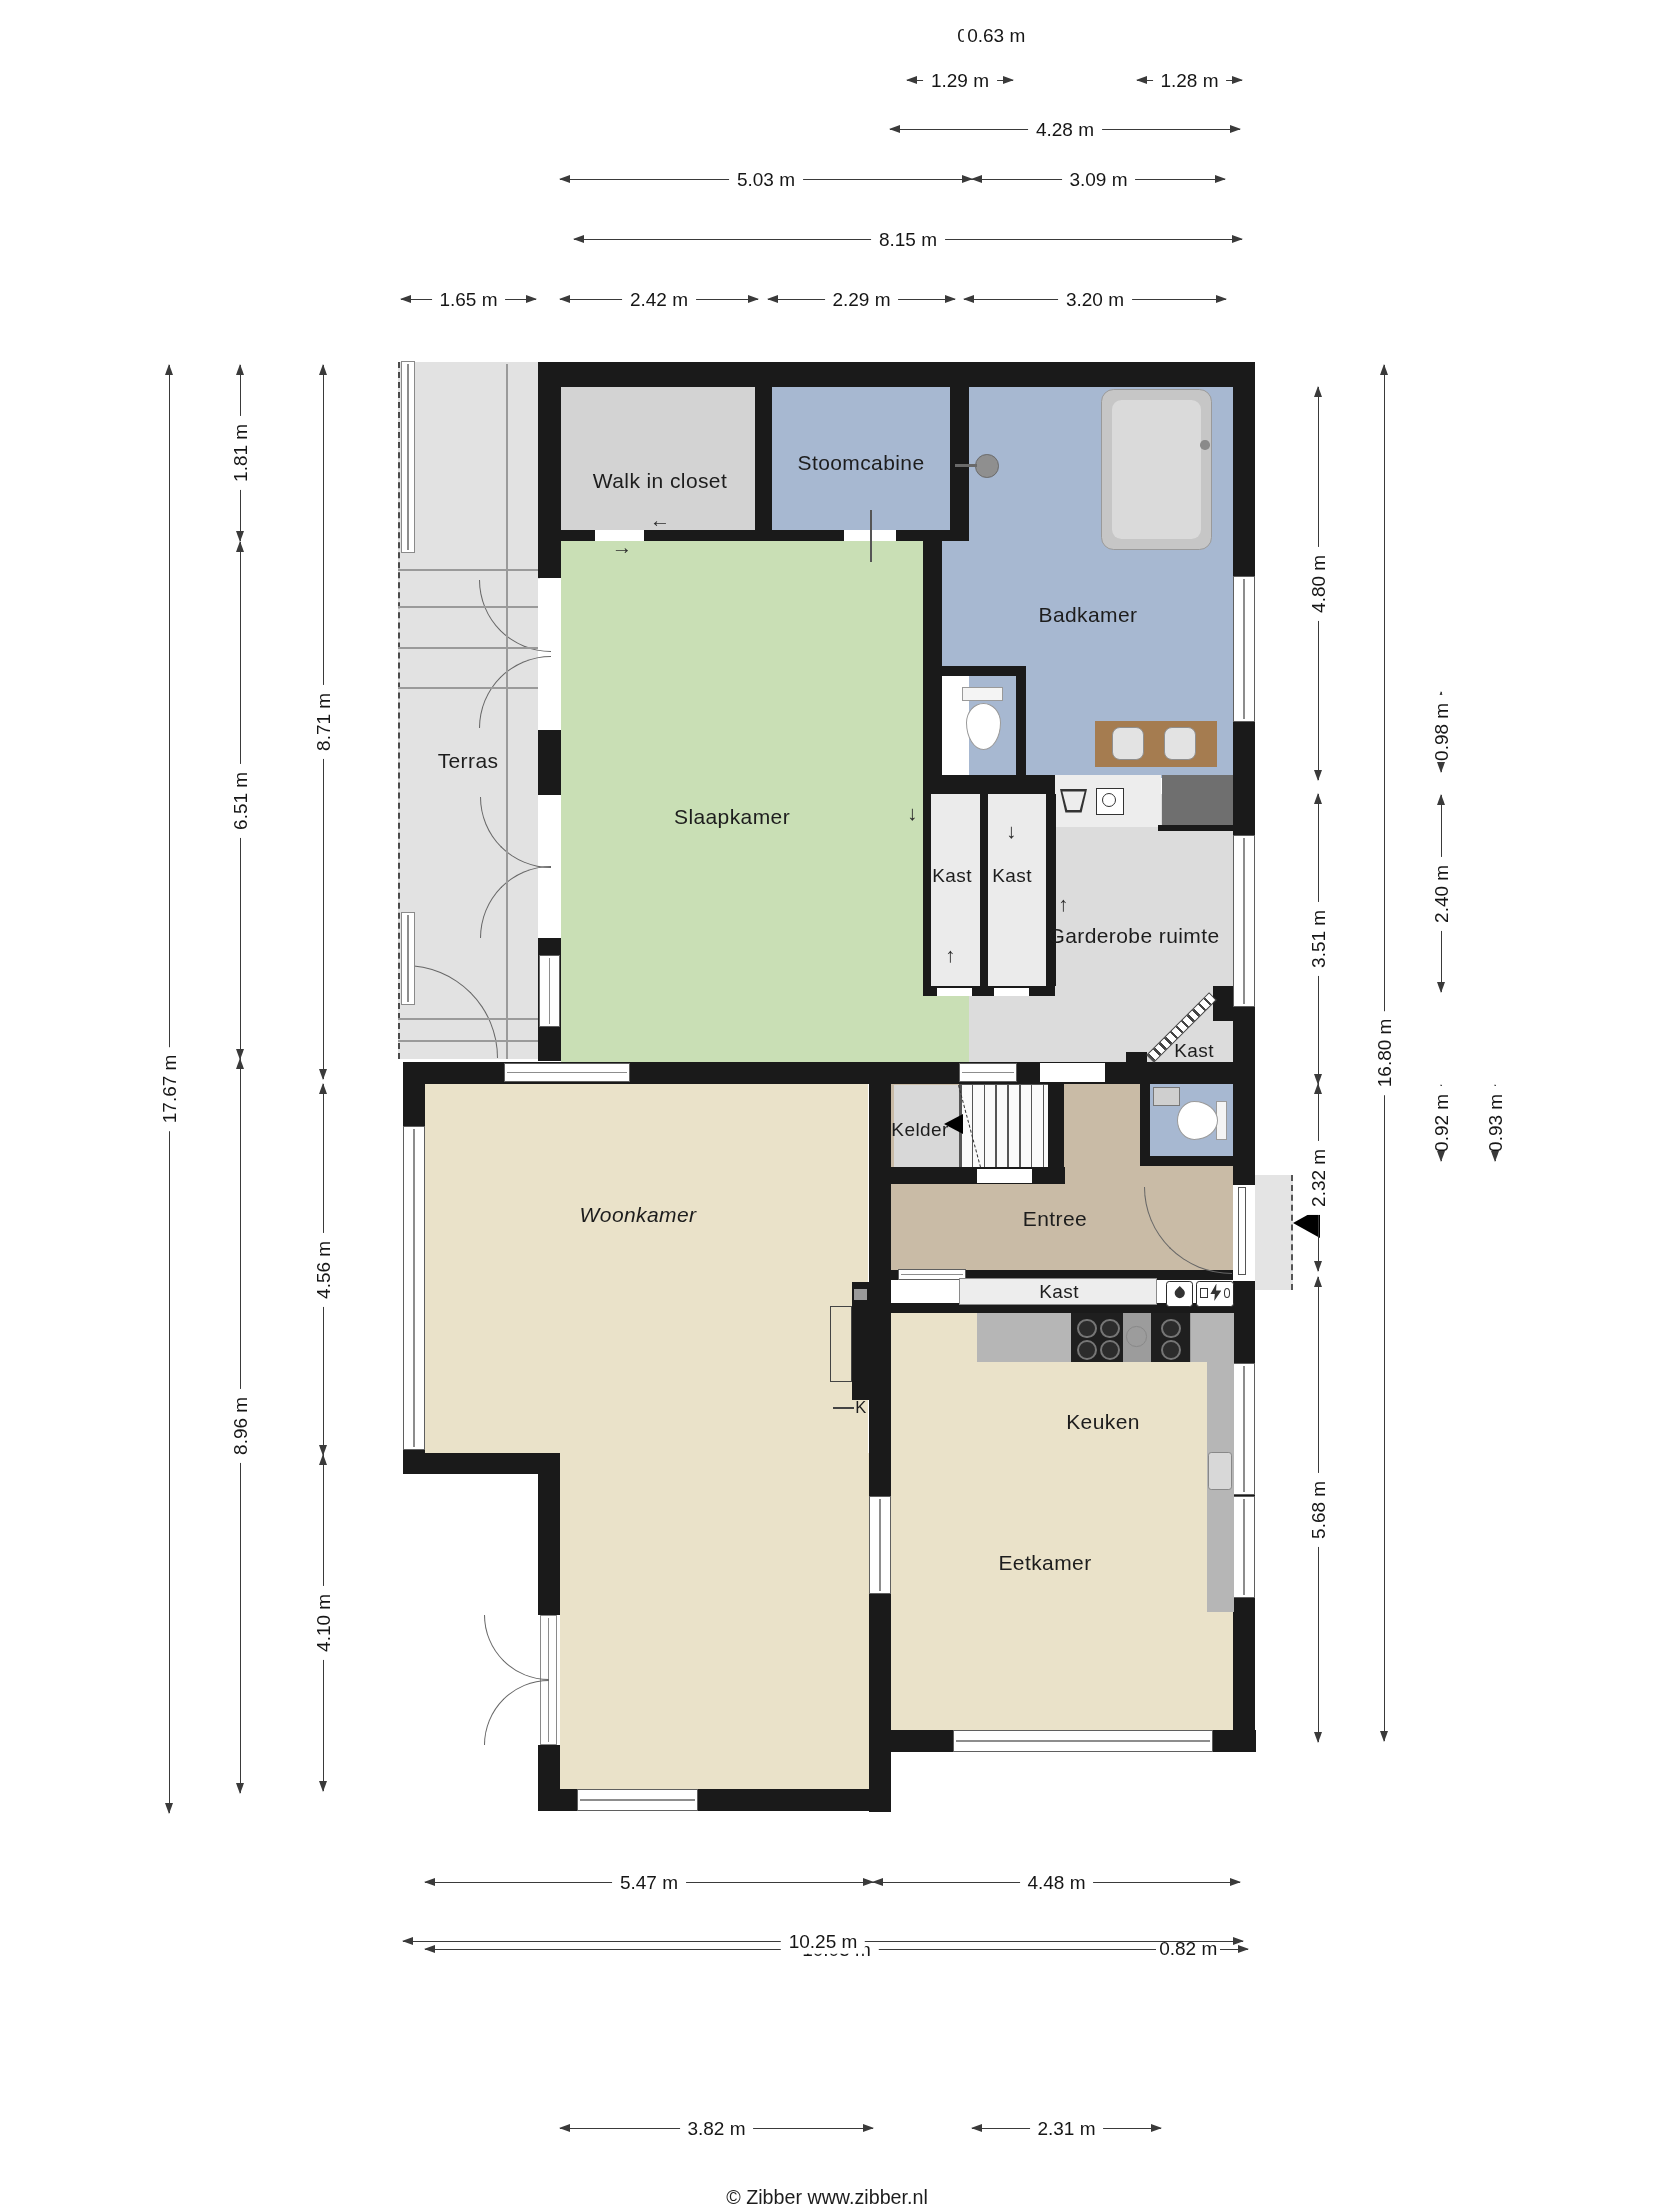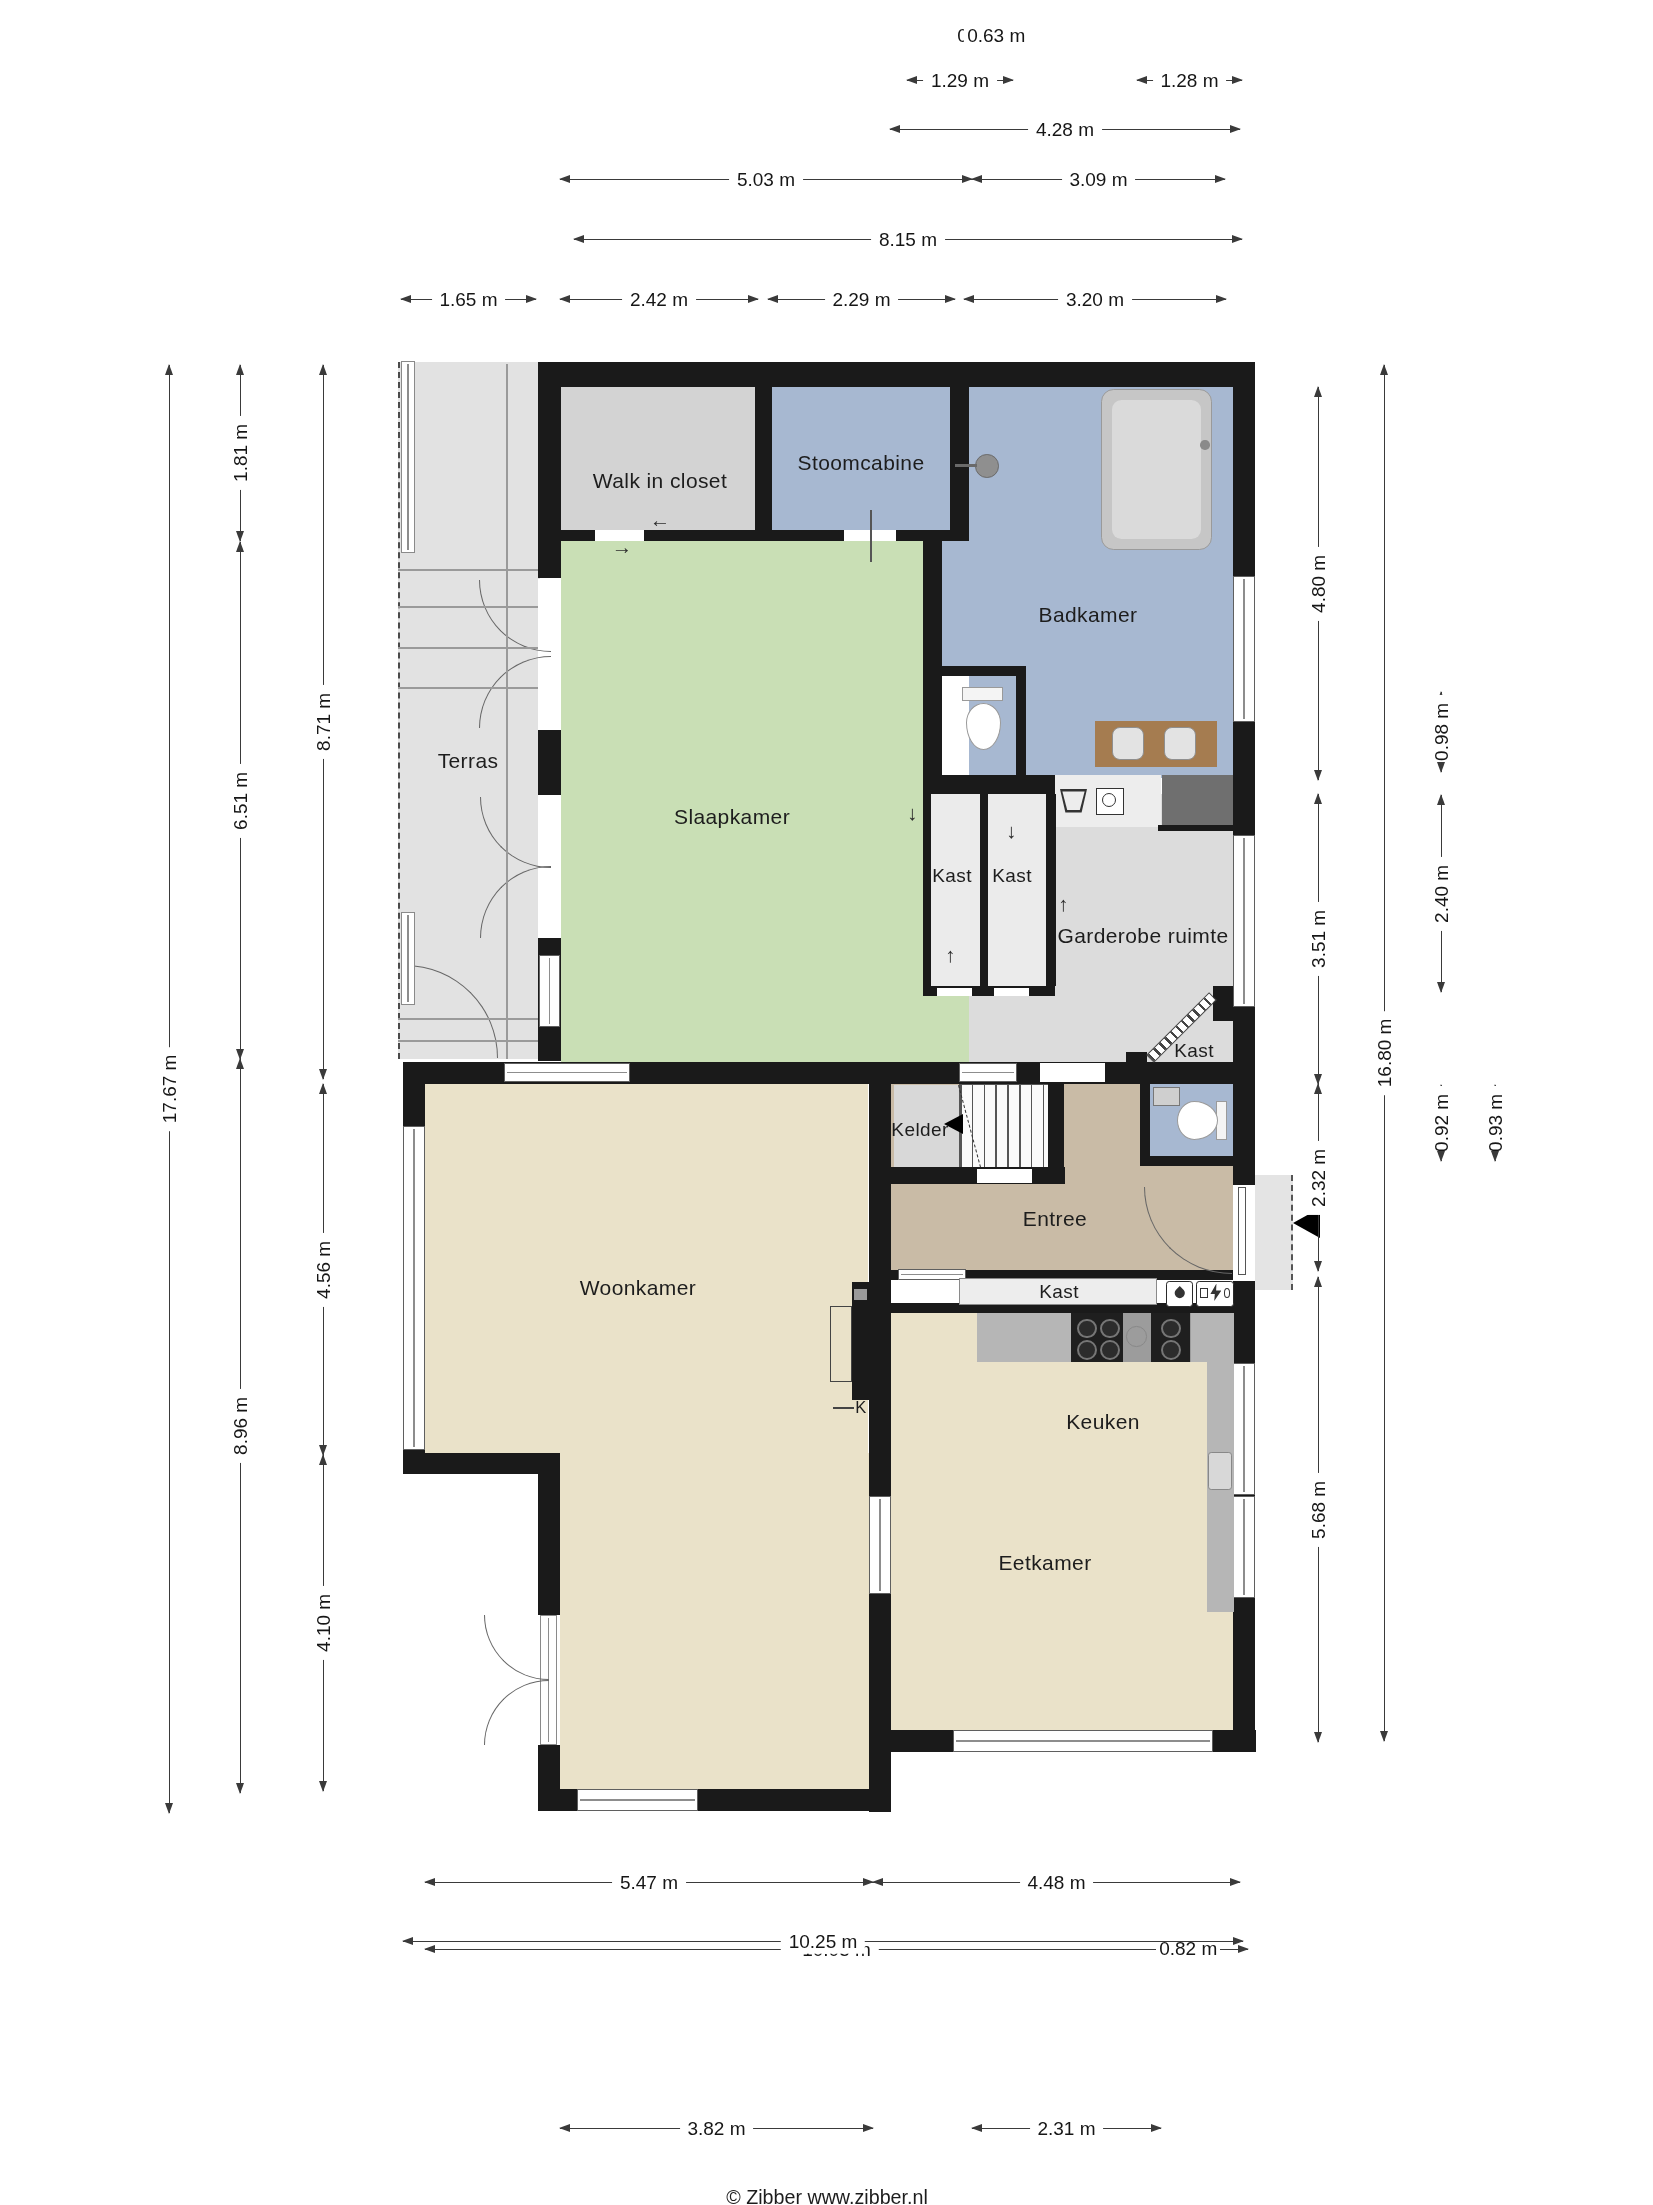--- a/index.html
+++ b/index.html
@@ -219,26 +219,26 @@
   <span class="glyph" style="left:1011px;top:831px;">↓</span>
   <span class="glyph" style="left:1063px;top:904px;">↑</span>
 
   <span class="rl" style="left:468px;top:761px;">Terras</span>
   <span class="rl" style="left:660px;top:481px;">Walk in closet</span>
   <span class="rl" style="left:861px;top:463px;">Stoomcabine</span>
   <span class="rl" style="left:1088px;top:615px;">Badkamer</span>
   <span class="rl" style="left:732px;top:817px;">Slaapkamer</span>
   <span class="rl small" style="left:952px;top:876px;">Kast</span>
   <span class="rl small" style="left:1012px;top:876px;">Kast</span>
-  <span class="rl" style="left:1134px;top:936px;margin-left:9px;">Garderobe ruimte</span>
+  <span class="rl" style="left:1134px;top:936px;">Garderobe ruimte</span>
   <span class="rl small" style="left:1194px;top:1051px;">Kast</span>
   <span class="rl small" style="left:920px;top:1130px;">Kelder</span>
   <span class="rl" style="left:1055px;top:1219px;">Entree</span>
   <span class="rl small" style="left:1059px;top:1292px;">Kast</span>
-  <span class="rl" style="left:638px;top:1288px;">Woonkamer</span>
+  <span class="rl" style="left:638px;top:1215px;font-style:italic;">Woonkamer</span>
   <span class="rl" style="left:1103px;top:1422px;">Keuken</span>
   <span class="rl" style="left:1045px;top:1563px;">Eetkamer</span>
   <span class="rl tiny" style="left:861px;top:1407px;">K</span>
 
   <span class="dtext" style="left:907px;top:25px;margin-left:47px;">0.61 m</span>
   <span class="dtext" style="left:964px;top:25px;">0.63 m</span>
   <div class="dh" style="left:907px;top:80px;width:106px;">
       <span class="dl">1.29 m</span>
     </div>
   <div class="dh" style="left:1137px;top:80px;width:105px;">

